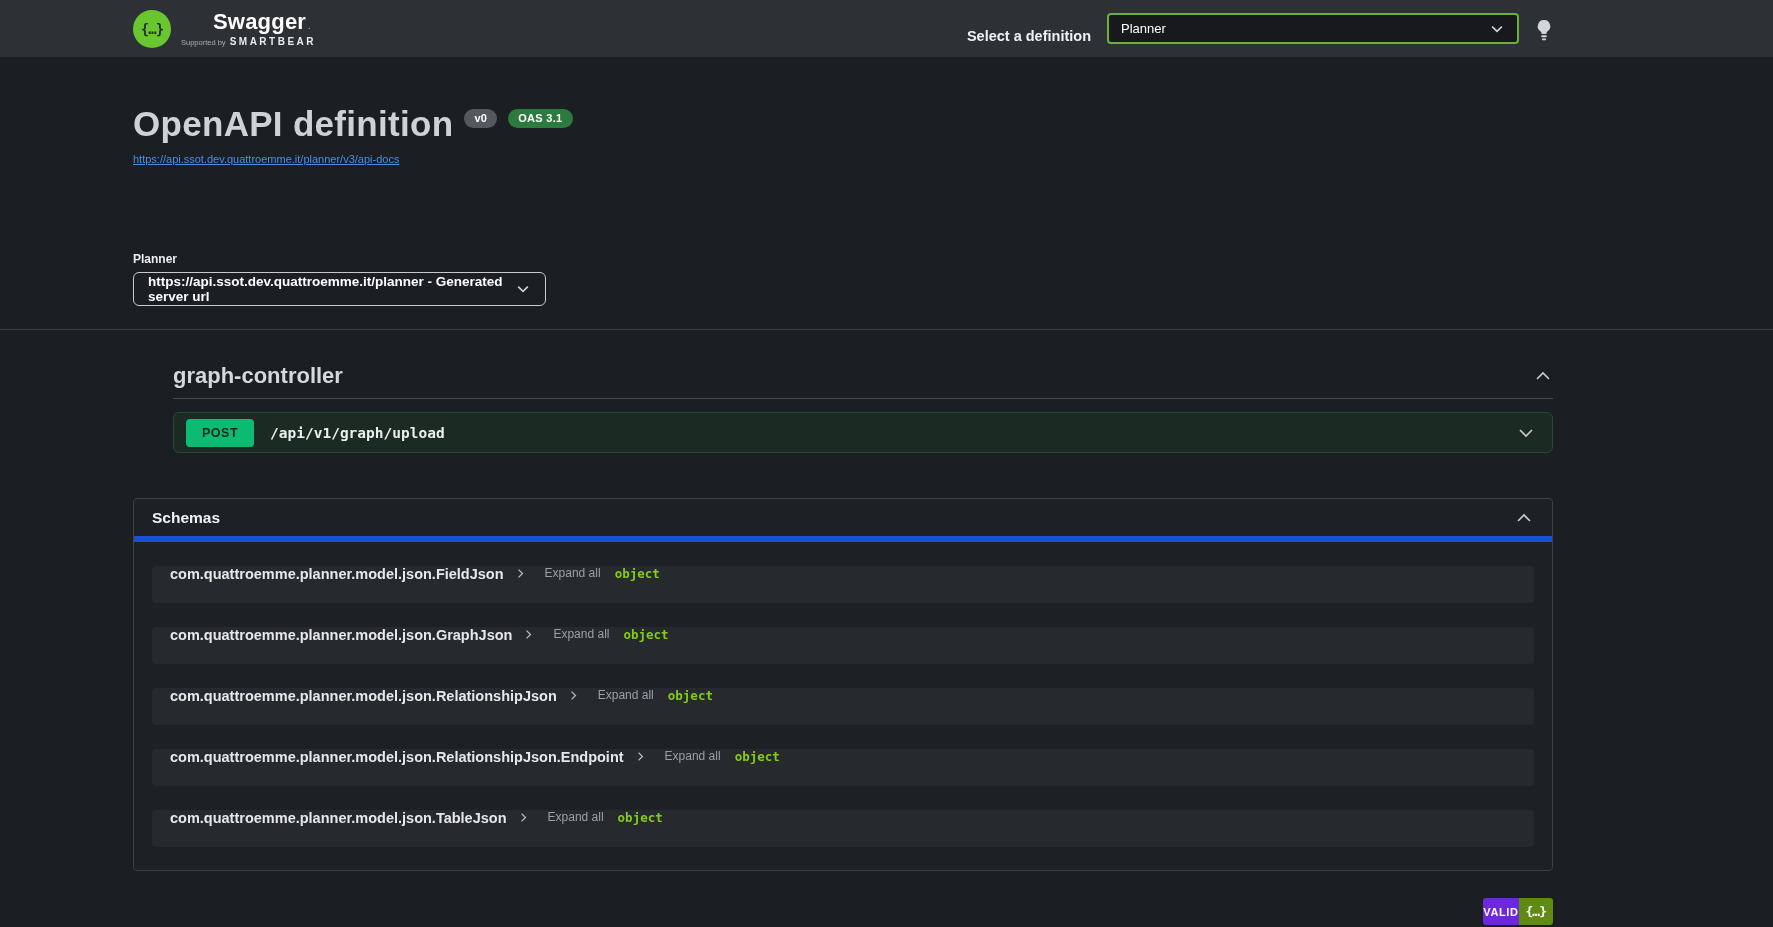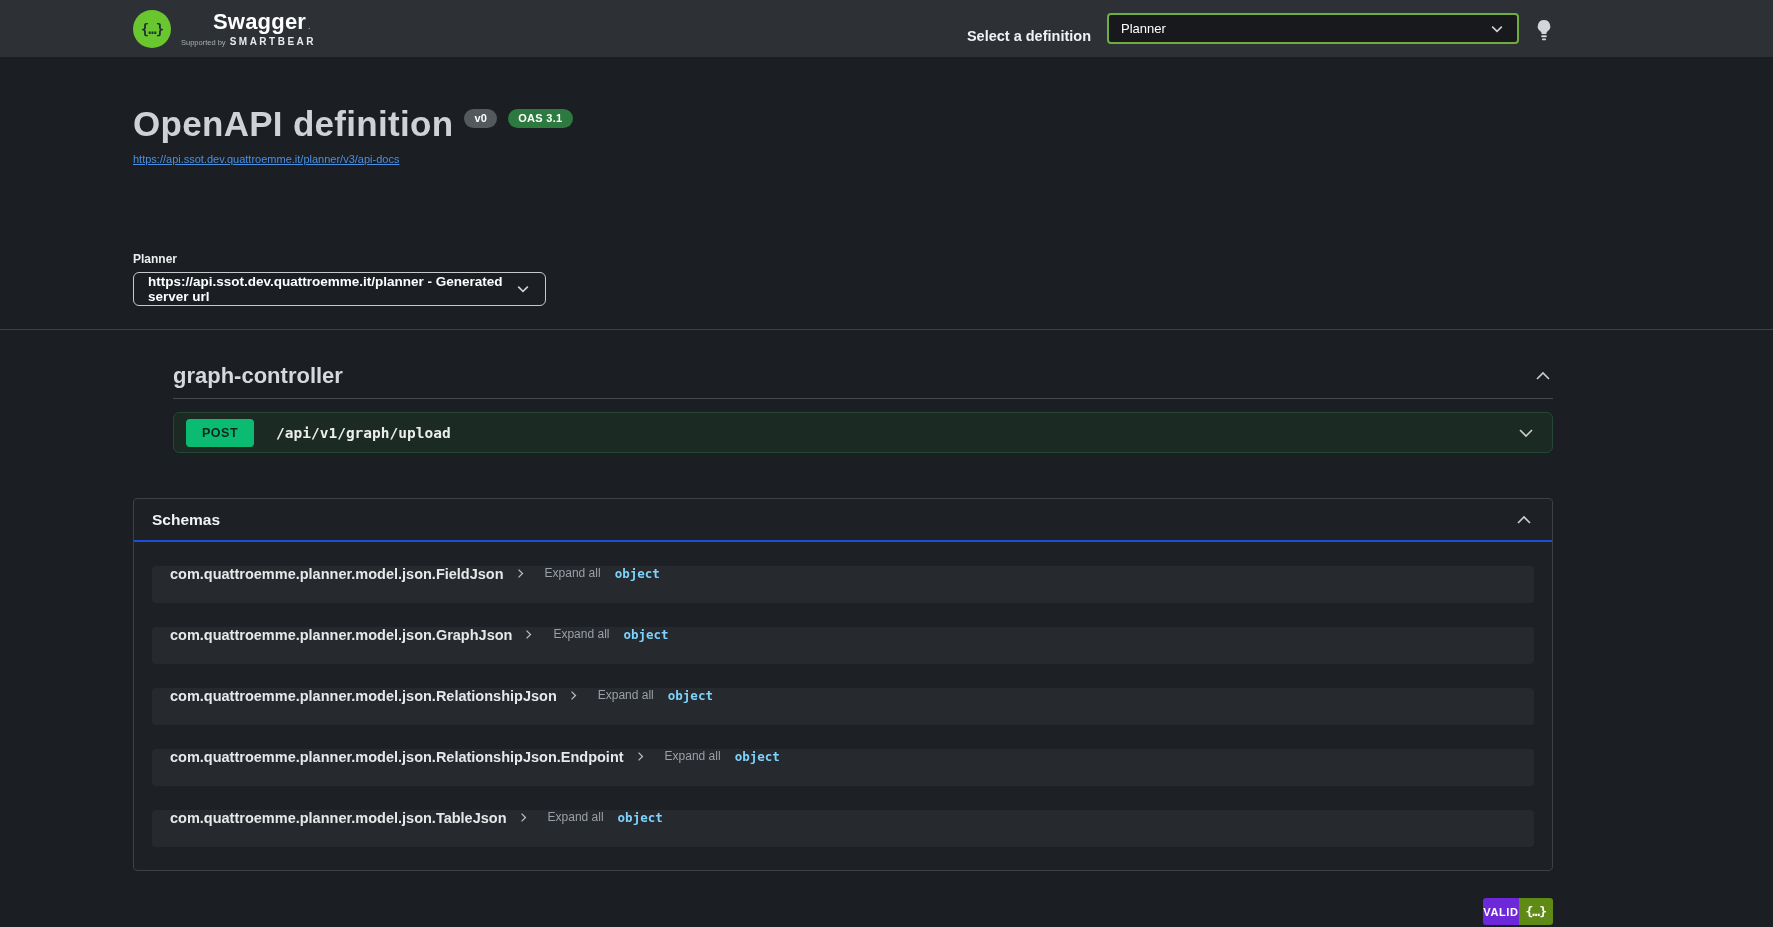--- a/index.html
+++ b/index.html
@@ -62,52 +62,52 @@
   .server-select .value { font-size:13.5px; font-weight:bold; color:#ffffff; }
 
   
   .tag-section { margin-top:33px;margin-left:40px; }
   .tag-header { display:flex; align-items:center; justify-content:space-between; cursor:pointer; }
   .tag-title { margin:0; font-size:22px; font-weight:bold; color:#d6d9db; }
   .tag-divider { border-bottom:1px solid #46494d; margin-top:9px; }
   .opblock {
     margin-top:13px; height:41px; background:#1b2a23;
     border:1px solid #254736; border-radius:6px;
-    display:flex; align-items:center; padding:0 12px; gap:22px; cursor:pointer;
+    display:flex; align-items:center; padding:0 12px; gap:16px; cursor:pointer;
   }
   .method-badge {
     background:#0cbb72; color:#12271e; font-weight:bold; font-size:12.5px;
     padding:7px 16px; border-radius:4px; letter-spacing:0.5px;
   }
   .op-path {
     font-family:"DejaVu Sans Mono", monospace;
     font-size:14.5px; font-weight:bold; color:#eceeee;
   }
   .op-chevron { margin-left:auto; display:flex; align-items:center; padding-right:4px; }
 
   
   .schemas-panel {
     margin-top:45px; border:1px solid #3c4146; border-radius:4px;
     background:#1d2024; padding-bottom:23px;
   }
   .schemas-header {
     height:43px; display:flex; align-items:center; justify-content:space-between;
-    padding:0 18px; border-bottom:2px solid #1d4ed8; cursor:pointer;
+    padding:0 18px; border-bottom:6px solid #1d4ed8; cursor:pointer;
   }
   .schemas-title { font-size:15.5px; font-weight:bold; color:#f2f4f4; }
   .model-row {
     margin:24px 18px 0; height:37px; background:#26292d; border-radius:4px;
     display:flex; align-items:flex-start; padding:0 18px; gap:10px; cursor:pointer;
   }
   .model-name { font-size:14.5px; font-weight:bold; color:#e6e8e9; }
   .row-chevron { display:flex; align-items:center; margin-top:1px; }
   .expand-all { font-size:12px; color:#9aa0a5; margin-left:8px; cursor:pointer; }
   .model-type {
     font-family:"DejaVu Sans Mono", monospace;
-    font-size:12.5px; font-weight:bold; color:#7dd3fc; margin-left:4px;
+    font-size:12.5px; font-weight:bold; color:#84cc16; margin-left:4px;
   }
 
   
   .footer-row { display:flex; justify-content:flex-end; margin-top:27px; }
   .valid-badge { display:flex; height:27px; border-radius:3px; overflow:hidden; cursor:pointer; }
   .valid-label {
     background:#6d28d9; color:#ffffff; font-size:11px; font-weight:bold;
     display:flex; align-items:center; padding:0 0; letter-spacing:0.6px;
   }
   .valid-braces {

